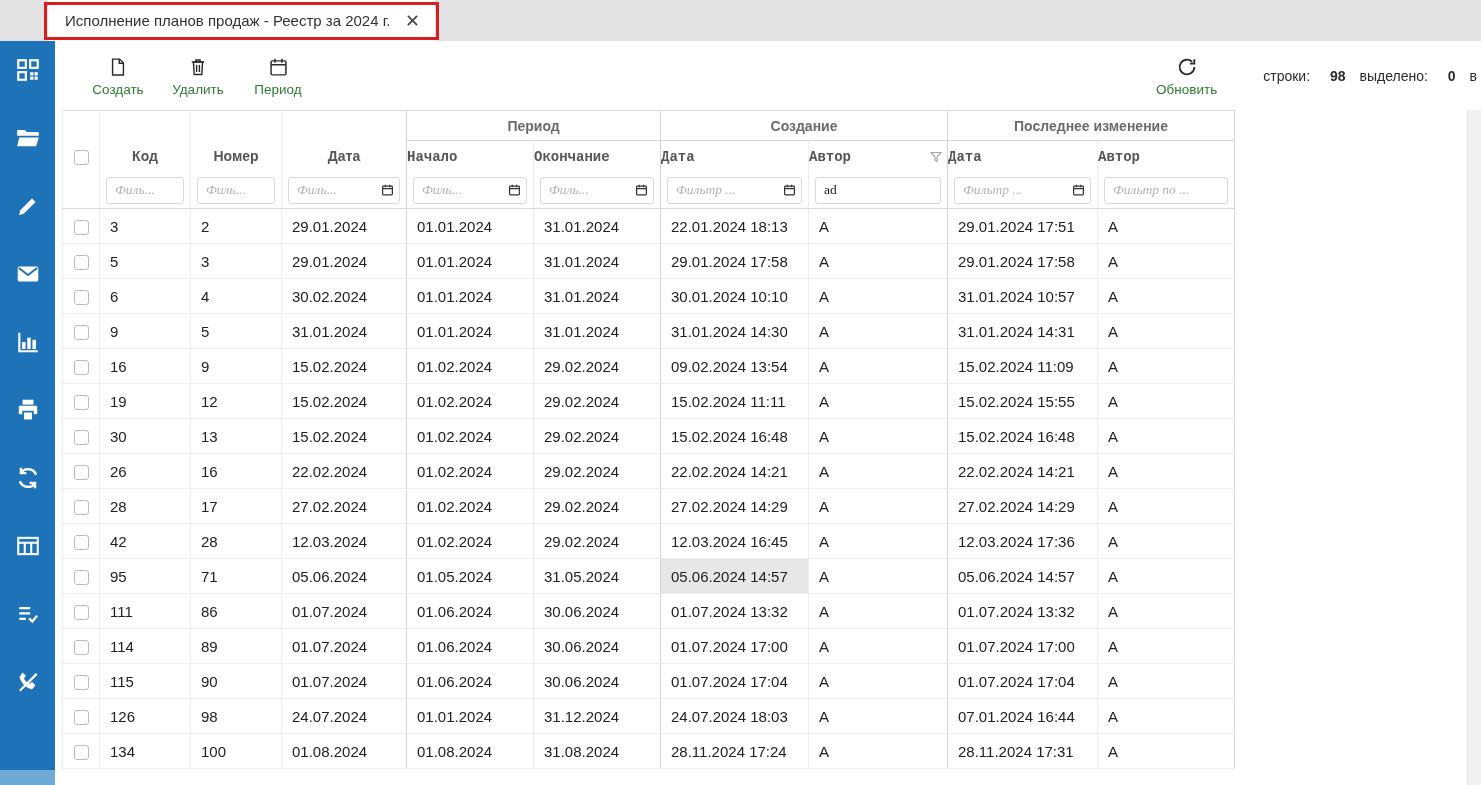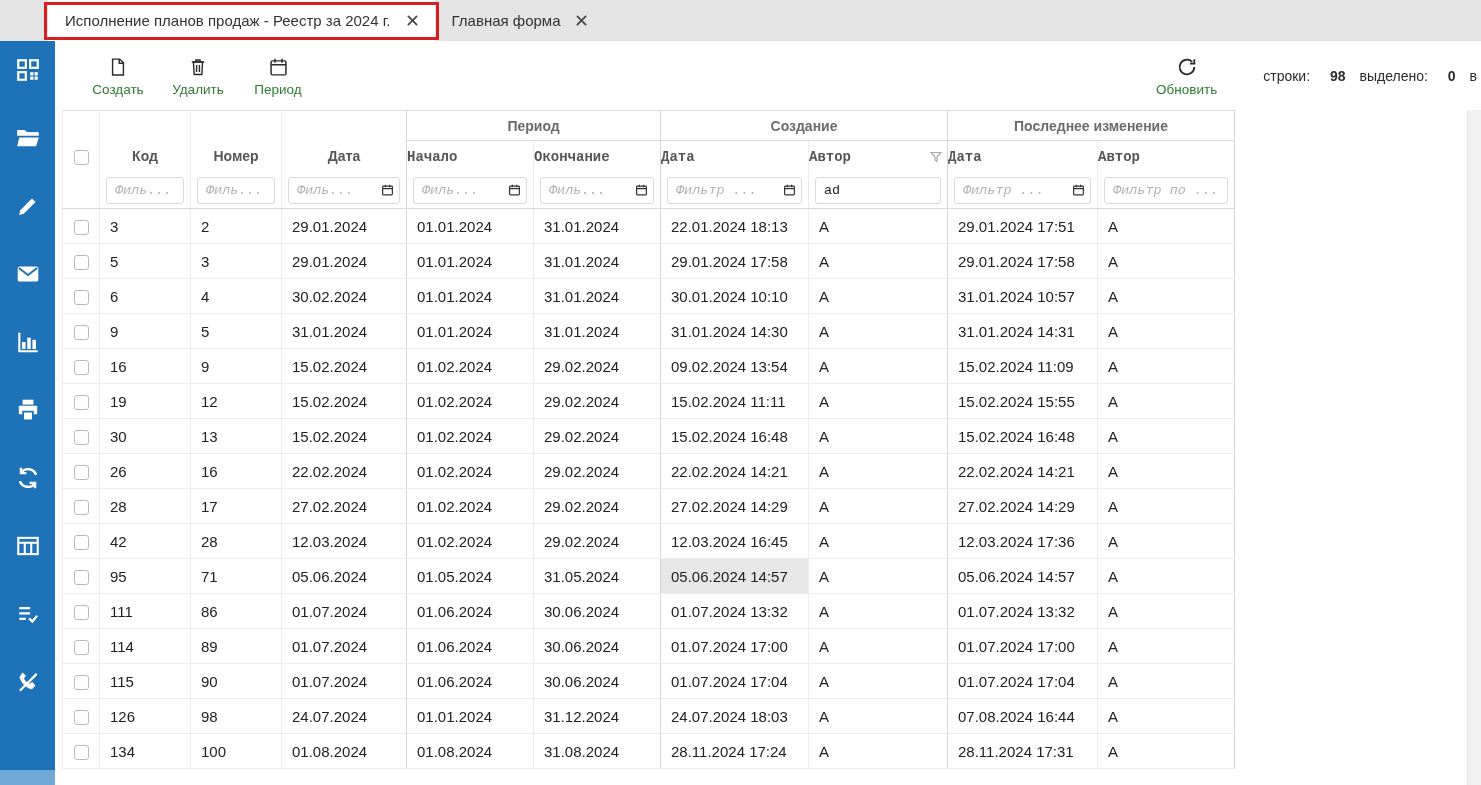--- a/index.html
+++ b/index.html
@@ -64,21 +64,21 @@
   th.hspan { vertical-align: bottom; padding-bottom: 9px; }
   th.cbhead { text-align: center; padding-bottom: 8px; }
   .gcell { height: 30px; text-align: center; color: #6b6b6b;
            border-bottom: 1px solid #d9d9d9; vertical-align: middle; }
   .head-row th.sub { height: 32px; text-align: left; vertical-align: middle; position: relative; font-family: Liberation Mono, monospace; }
   .funnel { position: absolute; right: 5px; top: 50%; transform: translateY(-50%); display: flex; cursor: pointer; }
 
   .filter-row th { height: 36px; padding: 0 6px; border-bottom: 1px solid #d9d9d9; }
   .fwrap { position: relative; display: flex; align-items: center; }
   .fwrap input { width: 100%; height: 27px; border: 1px solid #d9d9d9; border-radius: 3px;
-                 padding: 0 8px; font-size: 13.5px; font-family: Liberation Mono, monospace; color: #1d1d1d;
+                 padding: 0 8px; font-size: 13.5px; font-family: Liberation Serif, serif; color: #1d1d1d;
                  background: #fff; outline: none; }
   .fwrap input.with-cal { padding-right: 24px; }
   .fwrap input::placeholder { color: #b3b3b3; font-style: italic; }
   .cal { position: absolute; right: 6px; top: 50%; transform: translateY(-50%);
          display: flex; cursor: pointer; }
 
   tbody td { height: 35px; padding: 0 10px; border-bottom: 1px solid #ededed;
              background: #fff; white-space: nowrap; overflow: hidden; cursor: default; }
   tbody td.cbcell { padding: 0; text-align: center; }
   tbody td.focused { background: #e7e7e7; }
@@ -93,28 +93,20 @@
 
   <div class="tabbar">
     <div class="tab active">
       <span class="tab-label">Исполнение планов продаж - Реестр за 2024 г.</span>
       <span class="tab-close">
           <svg width="11" height="11" viewBox="0 0 12 12">
             <path d="M1.5 1.5l9 9M10.5 1.5l-9 9" stroke="#444" stroke-width="1.9" stroke-linecap="round" fill="none"></path>
           </svg>
         </span>
       <div class="annotation-box"></div>
-    </div>
-    <div class="tab">
-      <span class="tab-label">Главная форма</span>
-      <span class="tab-close">
-          <svg width="11" height="11" viewBox="0 0 12 12">
-            <path d="M1.5 1.5l9 9M10.5 1.5l-9 9" stroke="#444" stroke-width="1.9" stroke-linecap="round" fill="none"></path>
-          </svg>
-        </span>
     </div>
   </div>
 
   <div class="sidebar">
     <div class="sidebar-scroll-thumb"></div>
   <span class="side-icon">
         <svg width="26" height="26" viewBox="0 0 24 24">
           <g fill="none" stroke="#fff" stroke-width="2">
             <rect x="3" y="3" width="7" height="7"></rect>
             <rect x="14" y="3" width="7" height="7"></rect>
@@ -532,21 +524,21 @@
               </tr>
               <tr>
                 <td class="cbcell c0"><span class="checkbox"></span></td>
                 <td class="c1">126</td>
                 <td class="c2">98</td>
                 <td class="c3 bstrong">24.07.2024</td>
                 <td class="c4">01.01.2024</td>
                 <td class="c5 bstrong">31.12.2024</td>
                 <td class="c6">24.07.2024 18:03</td>
                 <td class="c7 bstrong">A</td>
-                <td class="c8">07.08.2024 16:44</td>
+                <td class="c8">07.01.2024 16:44</td>
                 <td class="c9 bstrong">A</td>
               </tr>
               <tr>
                 <td class="cbcell c0"><span class="checkbox"></span></td>
                 <td class="c1">134</td>
                 <td class="c2">100</td>
                 <td class="c3 bstrong">01.08.2024</td>
                 <td class="c4">01.08.2024</td>
                 <td class="c5 bstrong">31.08.2024</td>
                 <td class="c6">28.11.2024 17:24</td>

